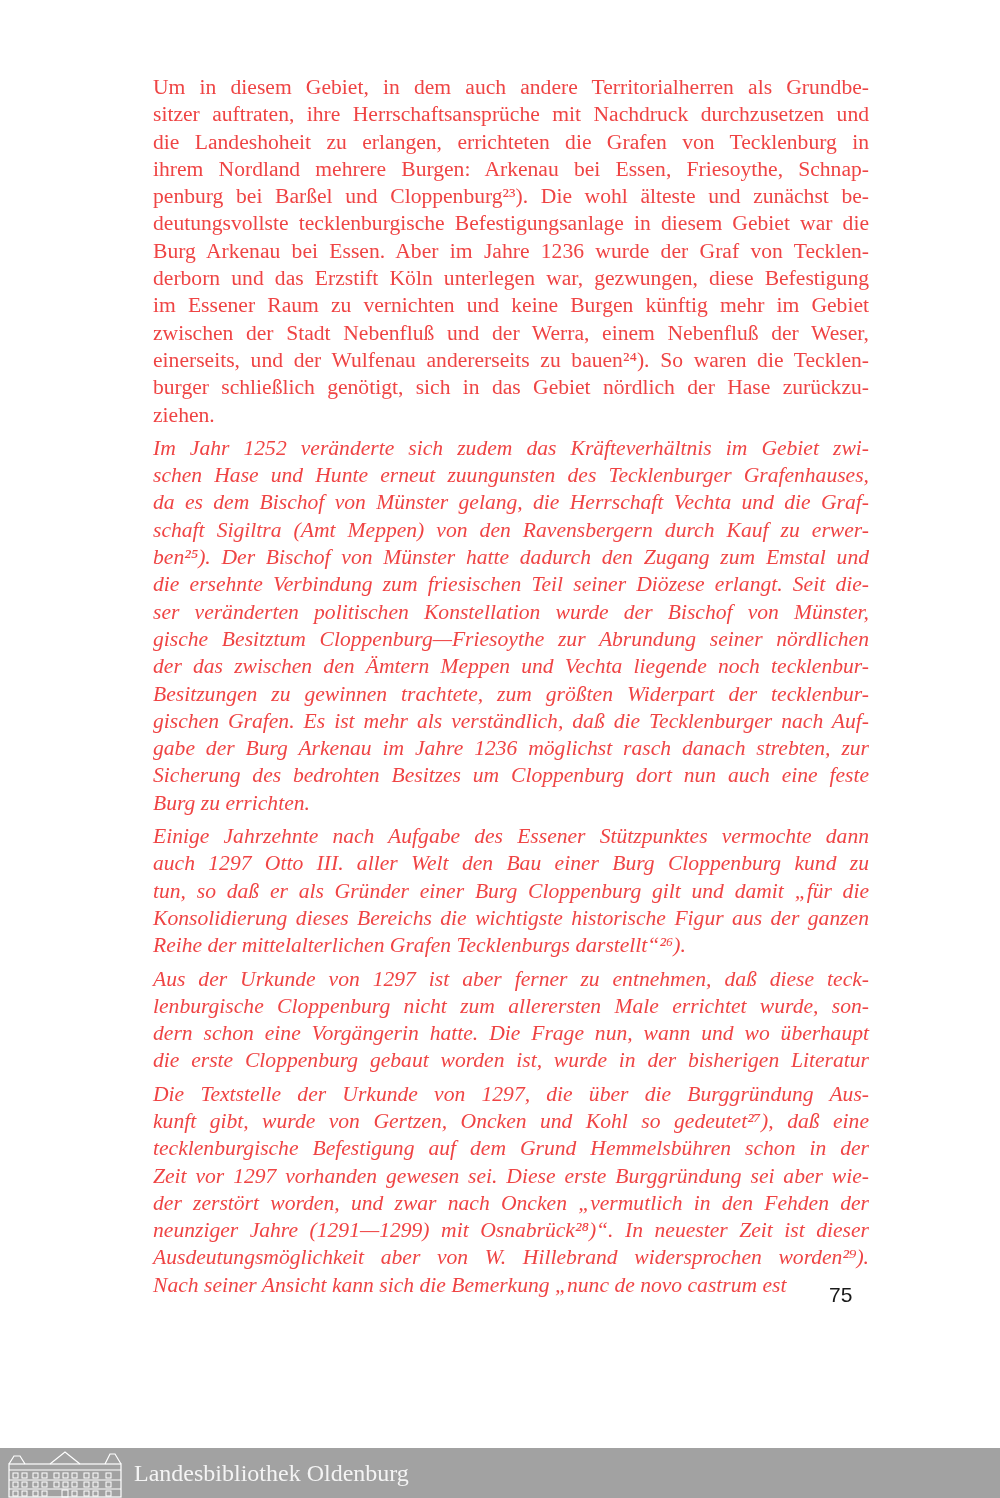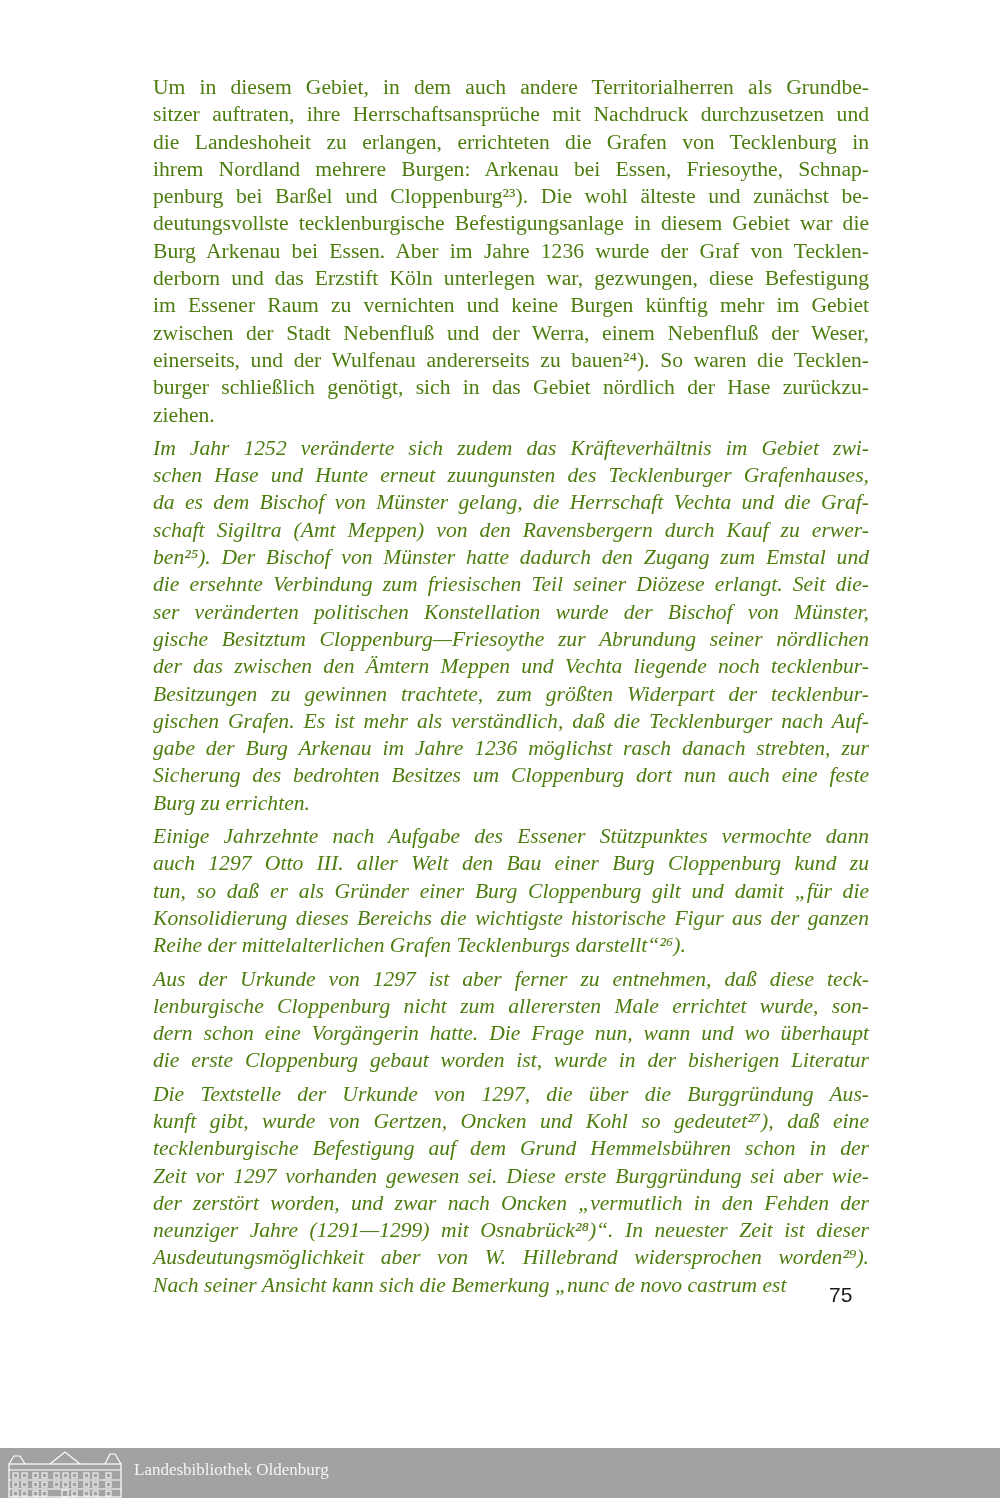--- a/index.html
+++ b/index.html
@@ -1,40 +1,40 @@
 <!DOCTYPE html>
 <html><head>
 <meta charset="utf-8">
 <style>
   html, body { margin: 0; padding: 0; background: #ffffff; }
   body { width: 1000px; height: 1498px; position: relative; overflow: hidden; }
   .page {
     position: absolute; left: 131px; top: 74px; width: 738px;
     font-family: "Liberation Serif", "DejaVu Serif", serif;
-    font-size: 21.6px; line-height: 27.3px; color: #4d7c0f;
+    font-size: 21.6px; line-height: 27.3px; color: #ef4444;
     text-align: justify; hyphens: none;
   }
   .para { margin: 0; text-indent: 22px; }
   .para.gap { margin-top: 6px; font-style: italic; }
   .line { display: block; text-align: justify; text-align-last: justify; white-space: nowrap; }
   .line.last { text-align-last: left; }
   .page-number {
     position: absolute; left: 829px; top: 1283px;
     font-family: "Liberation Sans", "DejaVu Sans", sans-serif;
     font-size: 21px; color: #1a1a1a;
   }
   .footer {
     position: absolute; left: 0; top: 1448px; width: 1000px; height: 50px;
     background: #a2a2a2;
   }
   .footer-logo { position: absolute; left: 6px; top: 2px; width: 118px; height: 48px; }
   .footer-text {
     position: absolute; left: 134px; top: 12px;
     font-family: "Liberation Serif", "DejaVu Serif", serif;
-    font-size: 17px; color: #f4f4f4;
+    font-size: 24px; color: #f4f4f4;
   }
 </style>
 </head>
 <body>
 
 <div class="page" id="doc">
     <div class="para">
       <span class="line" style="text-indent: 22px;">Um in diesem Gebiet, in dem auch andere Territorialherren als Grundbe-</span>
       <span class="line">sitzer auftraten, ihre Herrschaftsansprüche mit Nachdruck durchzusetzen und</span>
       <span class="line">die Landeshoheit zu erlangen, errichteten die Grafen von Tecklenburg in</span>

